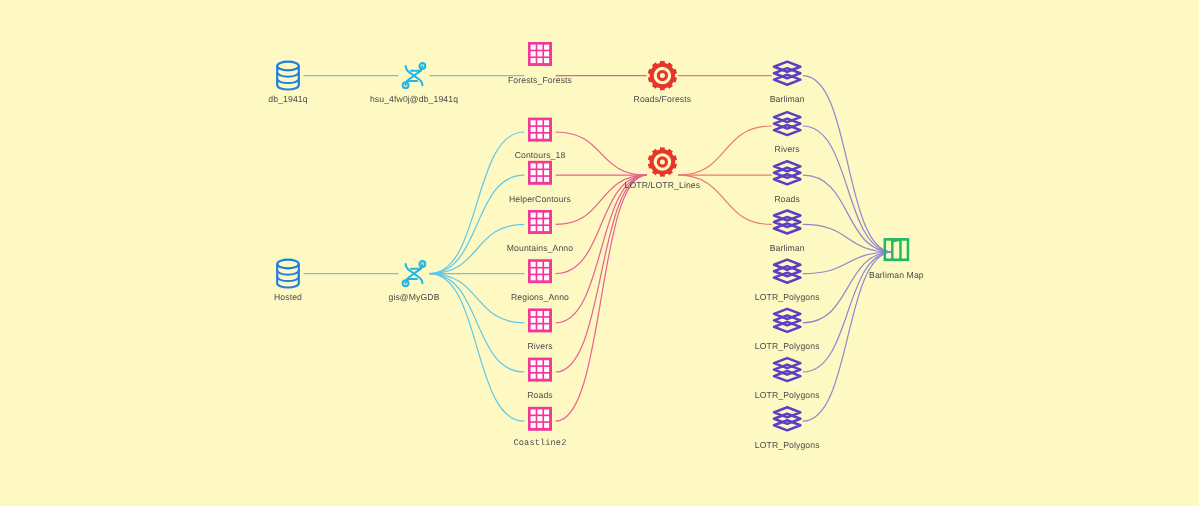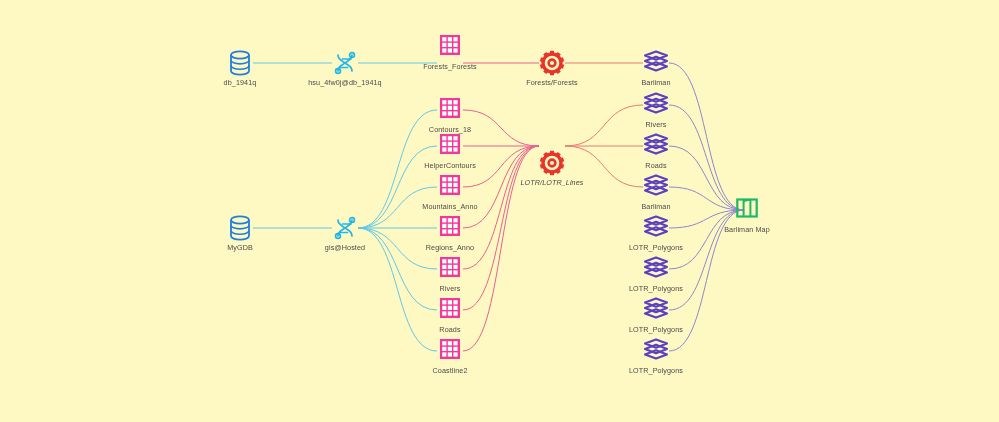--- a/index.html
+++ b/index.html
@@ -96,51 +96,51 @@
               <rect x="-2.0" y="-12.2" width="4.0" height="4.6" fill="#e8352b" transform="rotate(144)"></rect>
               <rect x="-2.0" y="-12.2" width="4.0" height="4.6" fill="#e8352b" transform="rotate(180)"></rect>
               <rect x="-2.0" y="-12.2" width="4.0" height="4.6" fill="#e8352b" transform="rotate(216)"></rect>
               <rect x="-2.0" y="-12.2" width="4.0" height="4.6" fill="#e8352b" transform="rotate(252)"></rect>
               <rect x="-2.0" y="-12.2" width="4.0" height="4.6" fill="#e8352b" transform="rotate(288)"></rect>
               <rect x="-2.0" y="-12.2" width="4.0" height="4.6" fill="#e8352b" transform="rotate(324)"></rect>
             </g>
             <circle cx="0" cy="0" r="9" fill="none" stroke="#e8352b" stroke-width="3.4"></circle>
             <circle cx="0" cy="0" r="3.4" fill="none" stroke="#e8352b" stroke-width="2.6"></circle>
           </svg></span>
-        <span class="lbl">Forests/Forests</span>
+        <span class="lbl">Roads/Forests</span>
       </div>
       <div class="node" style="left: 656px; top: 50px;">
         <span class="glyph"><svg xmlns="http://www.w3.org/2000/svg" width="26" height="22" viewBox="0 0 26 22">
             <path d="M13 1.3999999999999995 L24 5.6 L13 9.8 L2 5.6 Z" fill="none" stroke="#5b3fc4" stroke-width="2.1" stroke-linejoin="round"></path>
             <path d="M13 6.8 L24 11 L13 15.2 L2 11 Z" fill="none" stroke="#5b3fc4" stroke-width="2.1" stroke-linejoin="round"></path>
             <path d="M13 12.2 L24 16.4 L13 20.599999999999998 L2 16.4 Z" fill="none" stroke="#5b3fc4" stroke-width="2.1" stroke-linejoin="round"></path>
           </svg></span>
         <span class="lbl">Barliman</span>
       </div>
       <div class="node" style="left: 240px; top: 215px;">
         <span class="glyph"><svg xmlns="http://www.w3.org/2000/svg" width="22" height="26" viewBox="0 0 22 26">
             <ellipse cx="11" cy="5" rx="9" ry="3.6" fill="none" stroke="#1f7fe0" stroke-width="1.8"></ellipse>
             <path d="M2 5 V21 a9 3.6 0 0 0 18 0 V5" fill="none" stroke="#1f7fe0" stroke-width="1.8"></path>
             <path d="M2 10.3 a9 3.6 0 0 0 18 0" fill="none" stroke="#1f7fe0" stroke-width="1.6"></path>
             <path d="M2 15.6 a9 3.6 0 0 0 18 0" fill="none" stroke="#1f7fe0" stroke-width="1.6"></path>
           </svg></span>
-        <span class="lbl">MyGDB</span>
+        <span class="lbl">Hosted</span>
       </div>
       <div class="node" style="left: 345px; top: 215px;">
         <span class="glyph"><svg xmlns="http://www.w3.org/2000/svg" width="26" height="26" viewBox="0 0 26 26">
             <g stroke="#1fb6e8" stroke-width="1.7" fill="none" stroke-linecap="round">
               <path d="M6 21 C6 16 11 15 13 13 C15 11 20 10 20 5"></path>
               <path d="M6 5 C6 10 11 11 13 13 C15 15 20 16 20 21"></path>
               <path d="M7.2 17.5 L15.5 17.5"></path>
               <path d="M10.5 9 L18.8 9"></path>
             </g>
             <circle cx="6" cy="21" r="2.4" fill="none" stroke="#1fb6e8" stroke-width="1.7"></circle>
             <circle cx="20" cy="5" r="2.4" fill="none" stroke="#1fb6e8" stroke-width="1.7"></circle>
           </svg></span>
-        <span class="lbl">gis@Hosted</span>
+        <span class="lbl">gis@MyGDB</span>
       </div>
       <div class="node" style="left: 450px; top: 97px;">
         <span class="glyph"><svg xmlns="http://www.w3.org/2000/svg" width="22" height="22" viewBox="0 0 22 22">
             <rect x="1" y="1" width="20" height="20" fill="#f4389b"></rect>
             <rect x="3.2" y="3.2" width="4.2" height="4.2" fill="#fff"></rect>
             <rect x="8.8" y="3.2" width="4.2" height="4.2" fill="#fff"></rect>
             <rect x="14.399999999999999" y="3.2" width="4.2" height="4.2" fill="#fff"></rect>
             <rect x="3.2" y="8.8" width="4.2" height="4.2" fill="#fff"></rect>
             <rect x="8.8" y="8.8" width="4.2" height="4.2" fill="#fff"></rect>
             <rect x="14.399999999999999" y="8.8" width="4.2" height="4.2" fill="#fff"></rect>
@@ -218,36 +218,36 @@
             <rect x="14.399999999999999" y="3.2" width="4.2" height="4.2" fill="#fff"></rect>
             <rect x="3.2" y="8.8" width="4.2" height="4.2" fill="#fff"></rect>
             <rect x="8.8" y="8.8" width="4.2" height="4.2" fill="#fff"></rect>
             <rect x="14.399999999999999" y="8.8" width="4.2" height="4.2" fill="#fff"></rect>
             <rect x="3.2" y="14.399999999999999" width="4.2" height="4.2" fill="#fff"></rect>
             <rect x="8.8" y="14.399999999999999" width="4.2" height="4.2" fill="#fff"></rect>
             <rect x="14.399999999999999" y="14.399999999999999" width="4.2" height="4.2" fill="#fff"></rect>
           </svg></span>
         <span class="lbl">Roads</span>
       </div>
-      <div class="node" style="left: 450px; top: 338px;">
+      <div class="node" style="left: 450px; top: 338px; font-family: Liberation Mono, monospace;">
         <span class="glyph"><svg xmlns="http://www.w3.org/2000/svg" width="22" height="22" viewBox="0 0 22 22">
             <rect x="1" y="1" width="20" height="20" fill="#f4389b"></rect>
             <rect x="3.2" y="3.2" width="4.2" height="4.2" fill="#fff"></rect>
             <rect x="8.8" y="3.2" width="4.2" height="4.2" fill="#fff"></rect>
             <rect x="14.399999999999999" y="3.2" width="4.2" height="4.2" fill="#fff"></rect>
             <rect x="3.2" y="8.8" width="4.2" height="4.2" fill="#fff"></rect>
             <rect x="8.8" y="8.8" width="4.2" height="4.2" fill="#fff"></rect>
             <rect x="14.399999999999999" y="8.8" width="4.2" height="4.2" fill="#fff"></rect>
             <rect x="3.2" y="14.399999999999999" width="4.2" height="4.2" fill="#fff"></rect>
             <rect x="8.8" y="14.399999999999999" width="4.2" height="4.2" fill="#fff"></rect>
             <rect x="14.399999999999999" y="14.399999999999999" width="4.2" height="4.2" fill="#fff"></rect>
           </svg></span>
         <span class="lbl">Coastline2</span>
       </div>
-      <div class="node" style="left: 552px; top: 150px; font-style: italic;">
+      <div class="node" style="left: 552px; top: 122px;">
         <span class="glyph"><svg xmlns="http://www.w3.org/2000/svg" width="26" height="26" viewBox="-13 -13 26 26">
             <g>
               <rect x="-2.0" y="-12.2" width="4.0" height="4.6" fill="#e8352b" transform="rotate(0)"></rect>
               <rect x="-2.0" y="-12.2" width="4.0" height="4.6" fill="#e8352b" transform="rotate(36)"></rect>
               <rect x="-2.0" y="-12.2" width="4.0" height="4.6" fill="#e8352b" transform="rotate(72)"></rect>
               <rect x="-2.0" y="-12.2" width="4.0" height="4.6" fill="#e8352b" transform="rotate(108)"></rect>
               <rect x="-2.0" y="-12.2" width="4.0" height="4.6" fill="#e8352b" transform="rotate(144)"></rect>
               <rect x="-2.0" y="-12.2" width="4.0" height="4.6" fill="#e8352b" transform="rotate(180)"></rect>
               <rect x="-2.0" y="-12.2" width="4.0" height="4.6" fill="#e8352b" transform="rotate(216)"></rect>
               <rect x="-2.0" y="-12.2" width="4.0" height="4.6" fill="#e8352b" transform="rotate(252)"></rect>

